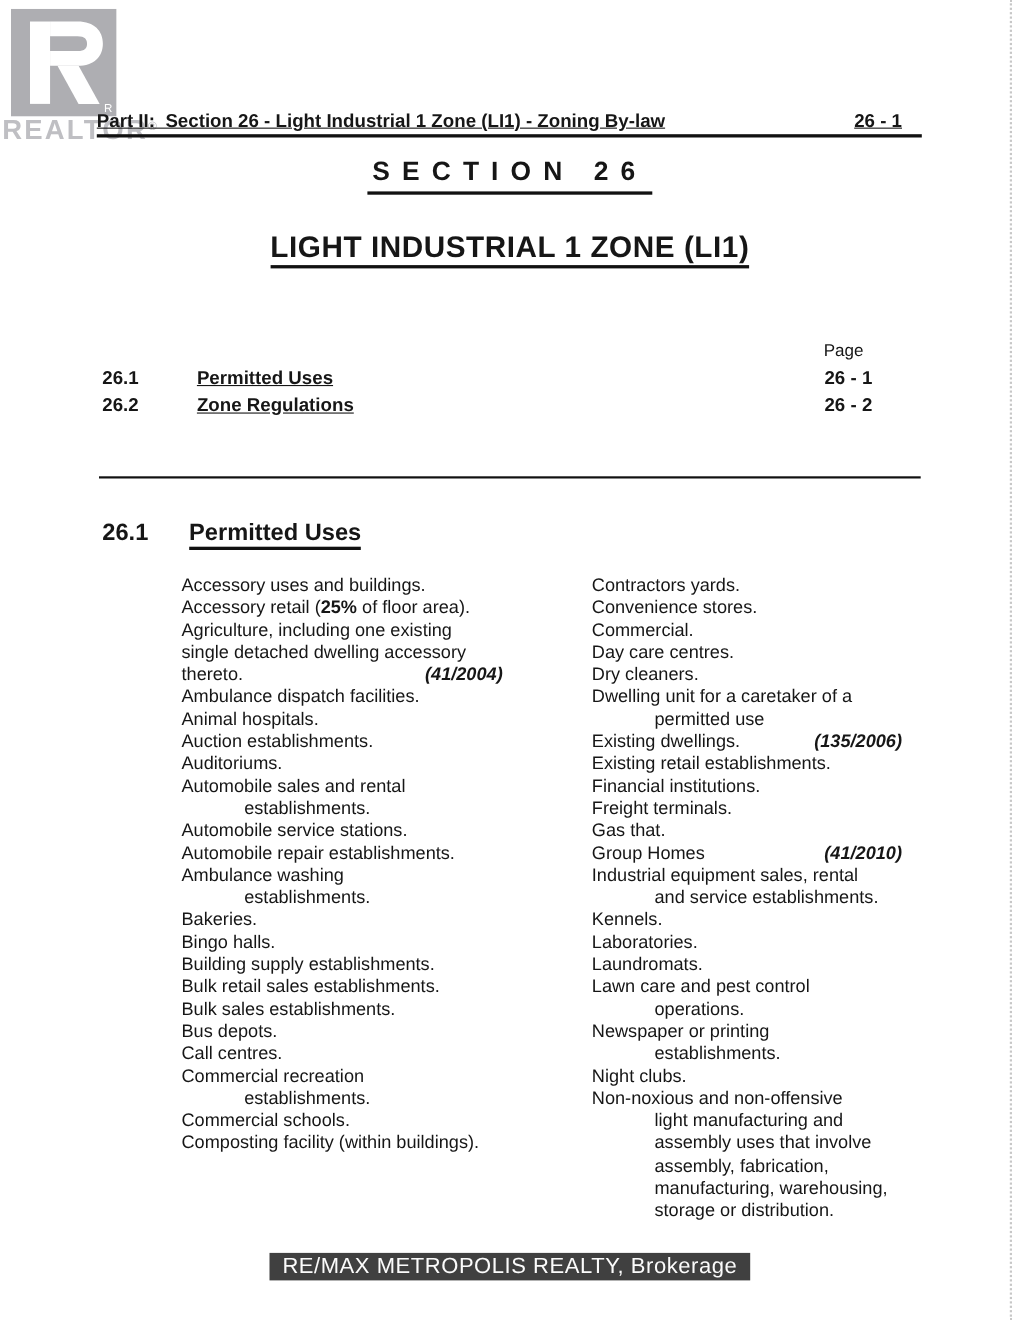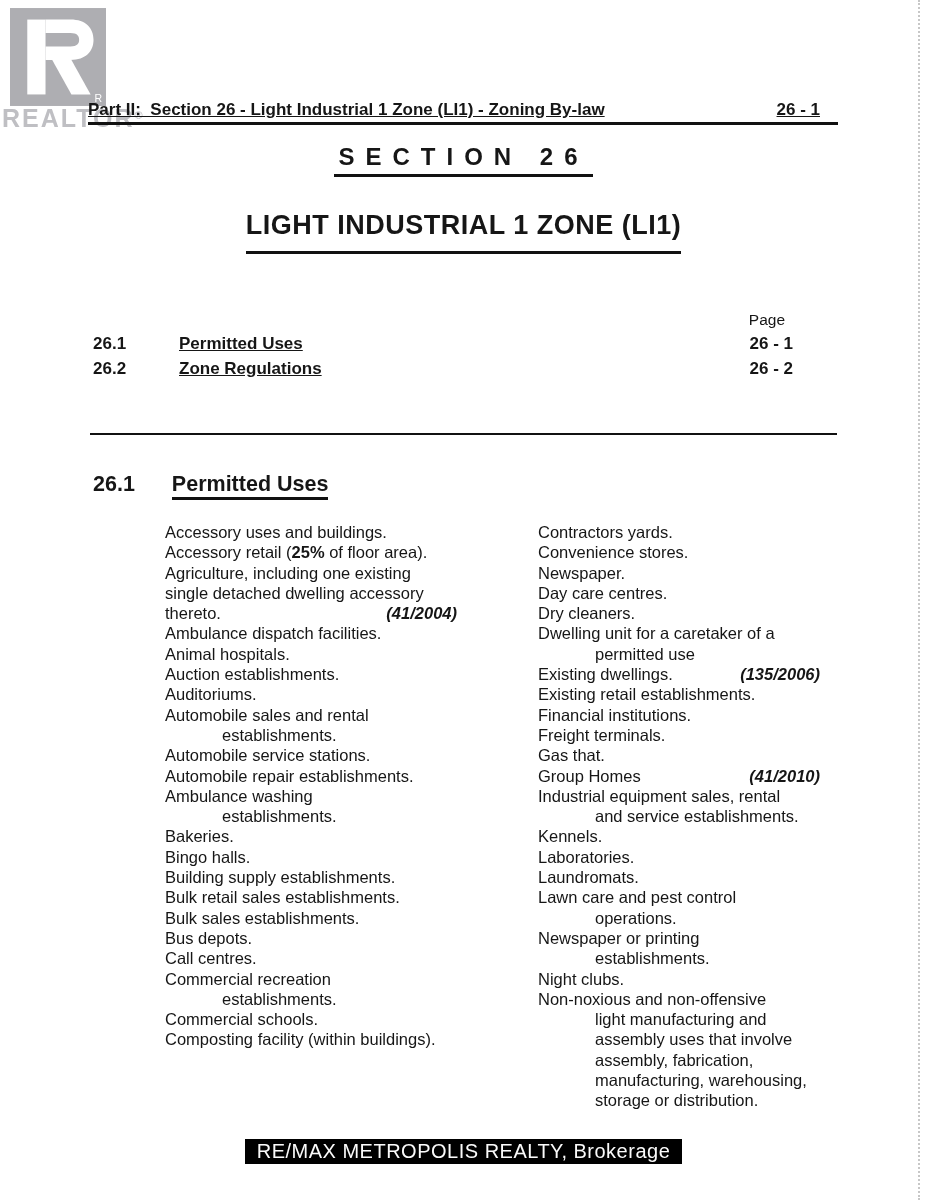--- a/index.html
+++ b/index.html
@@ -36,21 +36,21 @@
 
   
   .title1-wrap { position:absolute; left:0; top:143px; width:927px; text-align:center; }
   .title1 {
     display:inline-block; font-weight:bold; font-size:24px;
     letter-spacing:11px; border-bottom:3px solid #111; padding:0 4px 3px 4px;
   }
   .title2-wrap { position:absolute; left:0; top:210px; width:927px; text-align:center; }
   .title2 {
     display:inline-block; font-weight:bold; font-size:27px;
-    border-bottom:3.5px solid #111; padding-bottom:10px; letter-spacing:0.5px;
+    border-bottom:3.5px solid #111; padding-bottom:0; letter-spacing:0.5px;
   }
 
   
   .toc { position:absolute; left:93px; top:311px; width:700px; font-size:17px; font-weight:bold; }
   .toc-pagelabel { text-align:right; font-weight:400; font-size:15.5px; padding-right:8px; margin-bottom:3px; }
   .toc-row { display:grid; grid-template-columns:86px 1fr 92px; line-height:24.5px; }
   .toc-title span { text-decoration:underline; }
   .toc-page { text-align:right; }
 
   .rule {
@@ -67,21 +67,21 @@
   .col { position:absolute; top:522px; font-size:16.5px; line-height:20.3px; }
   .col-left  { left:165px; width:292px; }
   .col-right { left:538px; width:282px; }
   .line { white-space:nowrap; }
   .line.indent { padding-left:57px; }
   .ref { float:right; font-weight:bold; font-style:italic; }
 
   
   .wm-wrap { position:absolute; left:0; top:1139px; width:927px; text-align:center; }
   .wm {
-    display:inline-block; background:#000000; color:#fbfbfb;
+    display:inline-block; background:#404040; color:#fbfbfb;
     font-size:20px; letter-spacing:0.5px; padding:1px 12px;
   }
 
   
   .scan-edge {
     position:absolute; right:7px; top:0; height:1200px; width:0;
     border-left:2px dotted #9a9a9a; opacity:.55;
   }
 </style>
 </head>
@@ -155,21 +155,21 @@
       <div class="line"><span>Bus depots.</span></div>
       <div class="line"><span>Call centres.</span></div>
       <div class="line"><span>Commercial recreation</span></div>
       <div class="line indent"><span>establishments.</span></div>
       <div class="line"><span>Commercial schools.</span></div>
       <div class="line"><span>Composting facility (within buildings).</span></div>
     </div>
   <div class="col col-right" id="col-right">
       <div class="line"><span>Contractors yards.</span></div>
       <div class="line"><span>Convenience stores.</span></div>
-      <div class="line"><span>Newspaper.</span></div>
+      <div class="line"><span>Commercial.</span></div>
       <div class="line"><span>Day care centres.</span></div>
       <div class="line"><span>Dry cleaners.</span></div>
       <div class="line"><span>Dwelling unit for a caretaker of a</span></div>
       <div class="line indent"><span>permitted use</span></div>
       <div class="line"><span class="ref">(135/2006)</span><span>Existing dwellings.</span></div>
       <div class="line"><span>Existing retail establishments.</span></div>
       <div class="line"><span>Financial institutions.</span></div>
       <div class="line"><span>Freight terminals.</span></div>
       <div class="line"><span>Gas that.</span></div>
       <div class="line"><span class="ref">(41/2010)</span><span>Group Homes</span></div>

